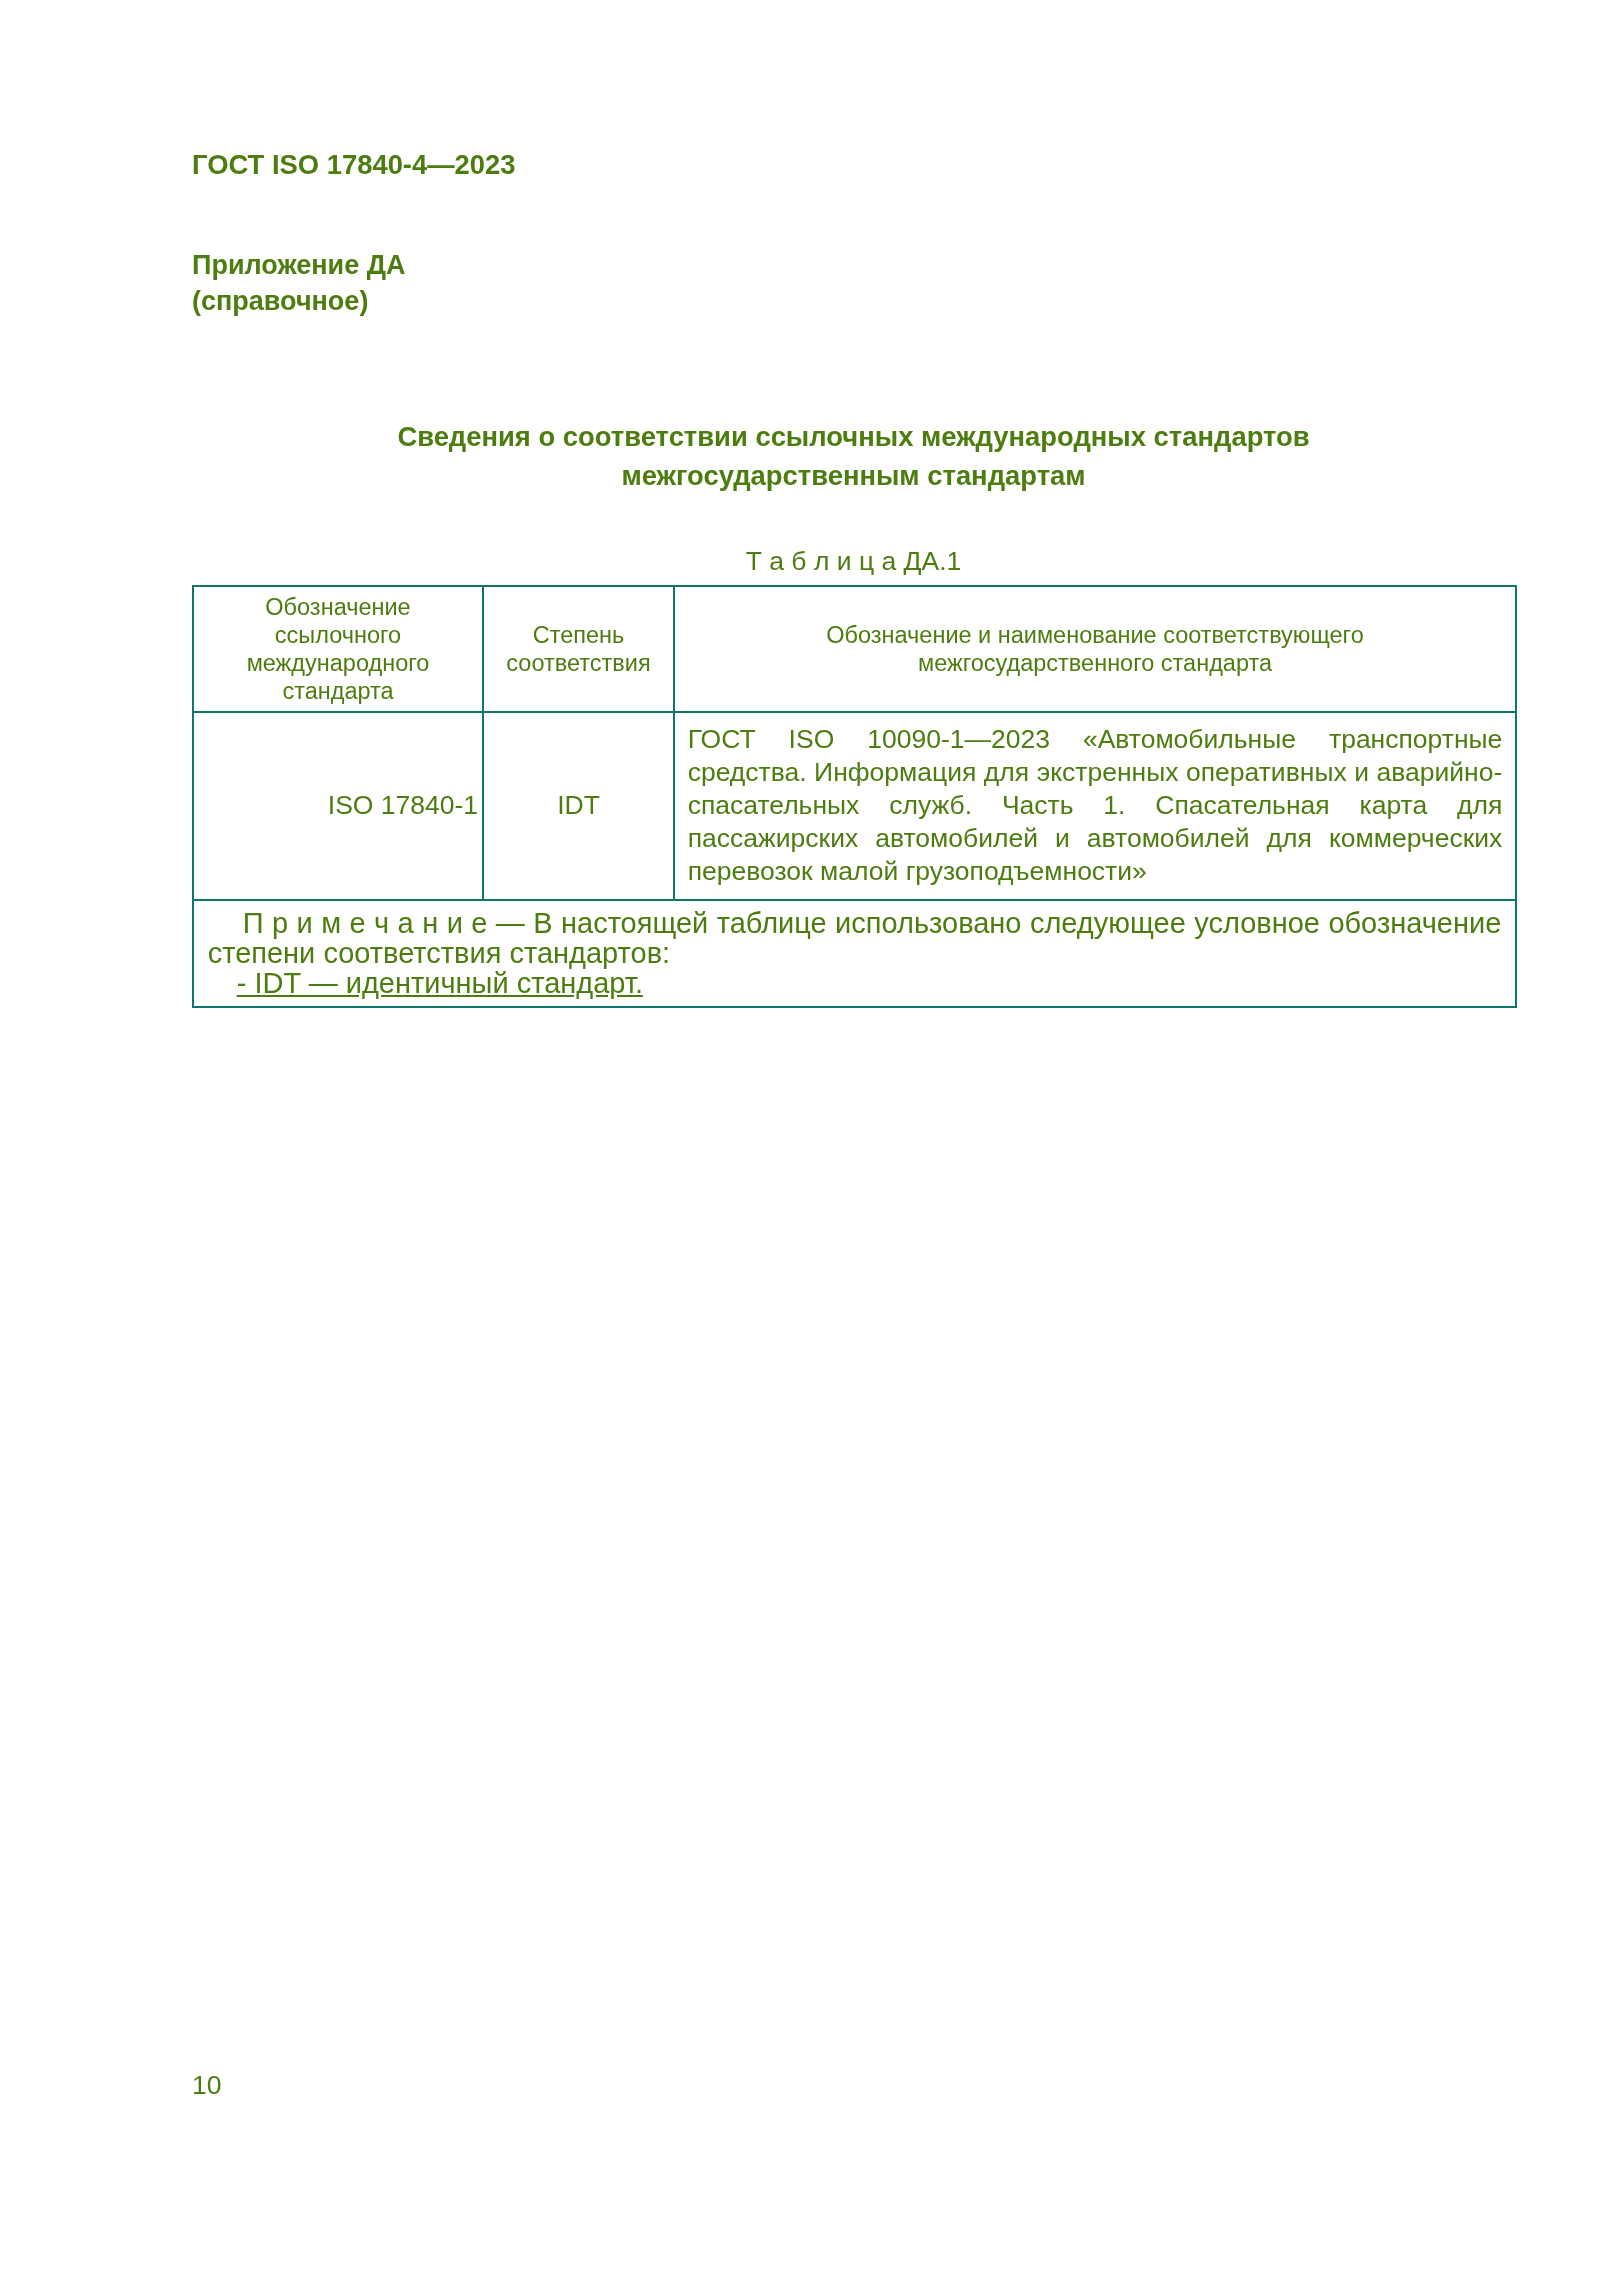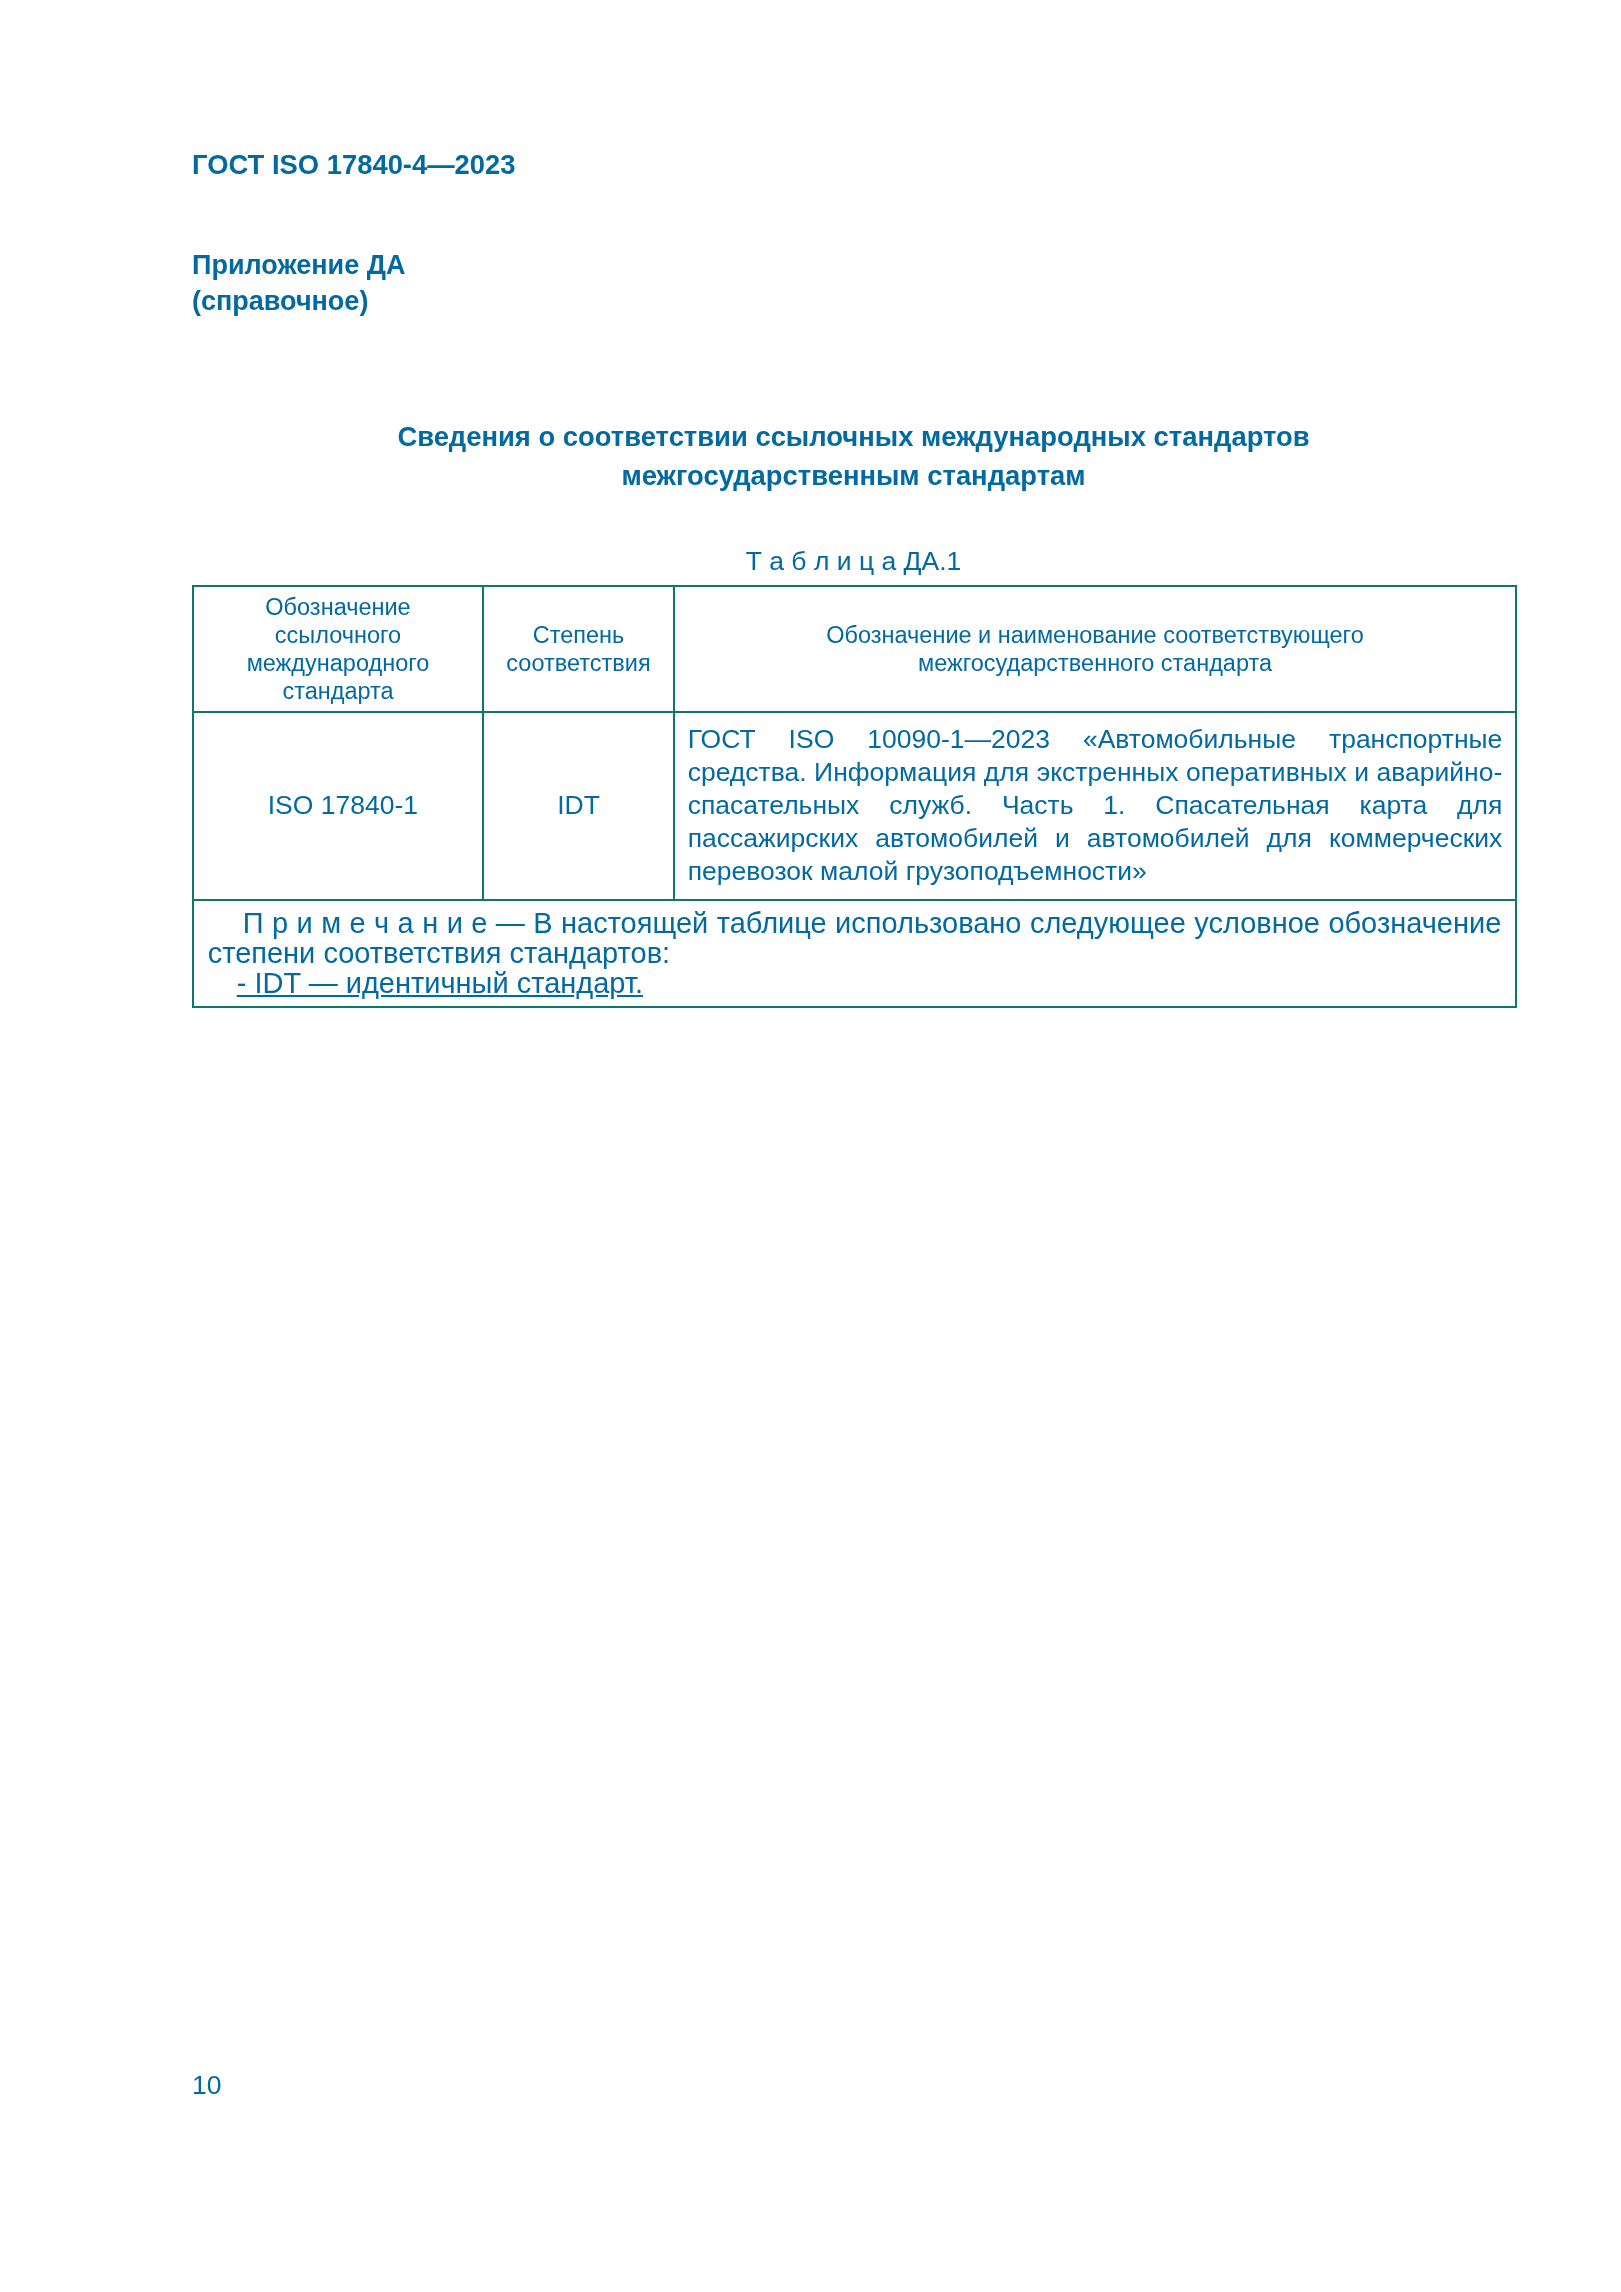--- a/index.html
+++ b/index.html
@@ -6,21 +6,21 @@
       margin: 0;
       padding: 0;
       background: #ffffff;
     }
     .page {
       position: relative;
       width: 1621px;
       height: 2293px;
       background: #ffffff;
       font-family: "Liberation Sans", sans-serif;
-      color: #0369a1;
+      color: #4d7c0f;
       overflow: hidden;
     }
     .content {
       position: absolute;
       left: 192px;
       top: 0;
       width: 1323px;
     }
     .doc-header {
       padding-top: 149px;
@@ -68,21 +68,21 @@
       vertical-align: middle;
       white-space: pre-line;
     }
     col.c1 { width: 290px; }
     col.c2 { width: 191px; }
     col.c3 { width: 842px; }
     td.ref {
       font-size: 26.5px;
       padding: 9.8px 3.9px 9.8px 13.7px;
       vertical-align: middle;
-      text-align: center;
+      text-align: right;
     }
     td.deg {
       font-size: 26.5px;
       vertical-align: middle;
       text-align: center;
     }
     td.name {
       font-size: 26.5px;
       line-height: 33px;
       padding: 10.8px 12.7px;

